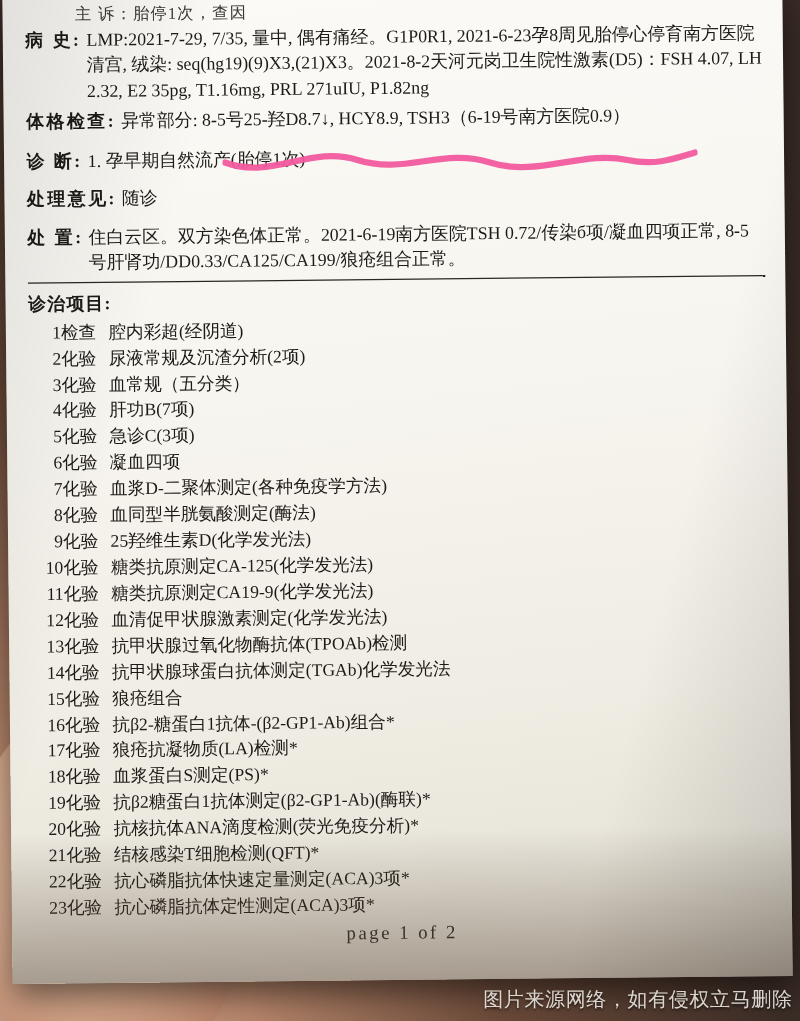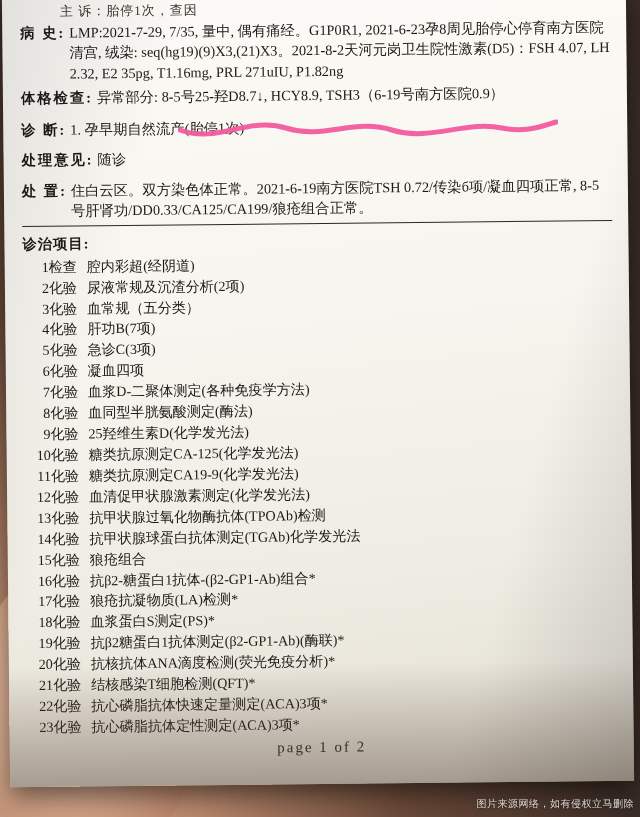--- a/index.html
+++ b/index.html
@@ -93,21 +93,21 @@
 
   
   .squiggle{
     position:absolute;left:178px;top:108px;width:380px;height:40px;
     pointer-events:none;
   }
 
   .wm{
     position:absolute;right:6px;bottom:6px;
     font-family:Liberation Sans, sans-serif;
-    font-size:10px;color:#e8e4de;opacity:.92;
+    font-size:16px;color:#e8e4de;opacity:.92;
     text-shadow:0 1px 2px rgba(0,0,0,.6);
     letter-spacing:0.5px;
   }
   .topstub{
     position:absolute;left:40px;top:-4px;font-size:13px;color:#3a3631;
     letter-spacing:1px;
   }
 </style>
 </head>
 <body>

